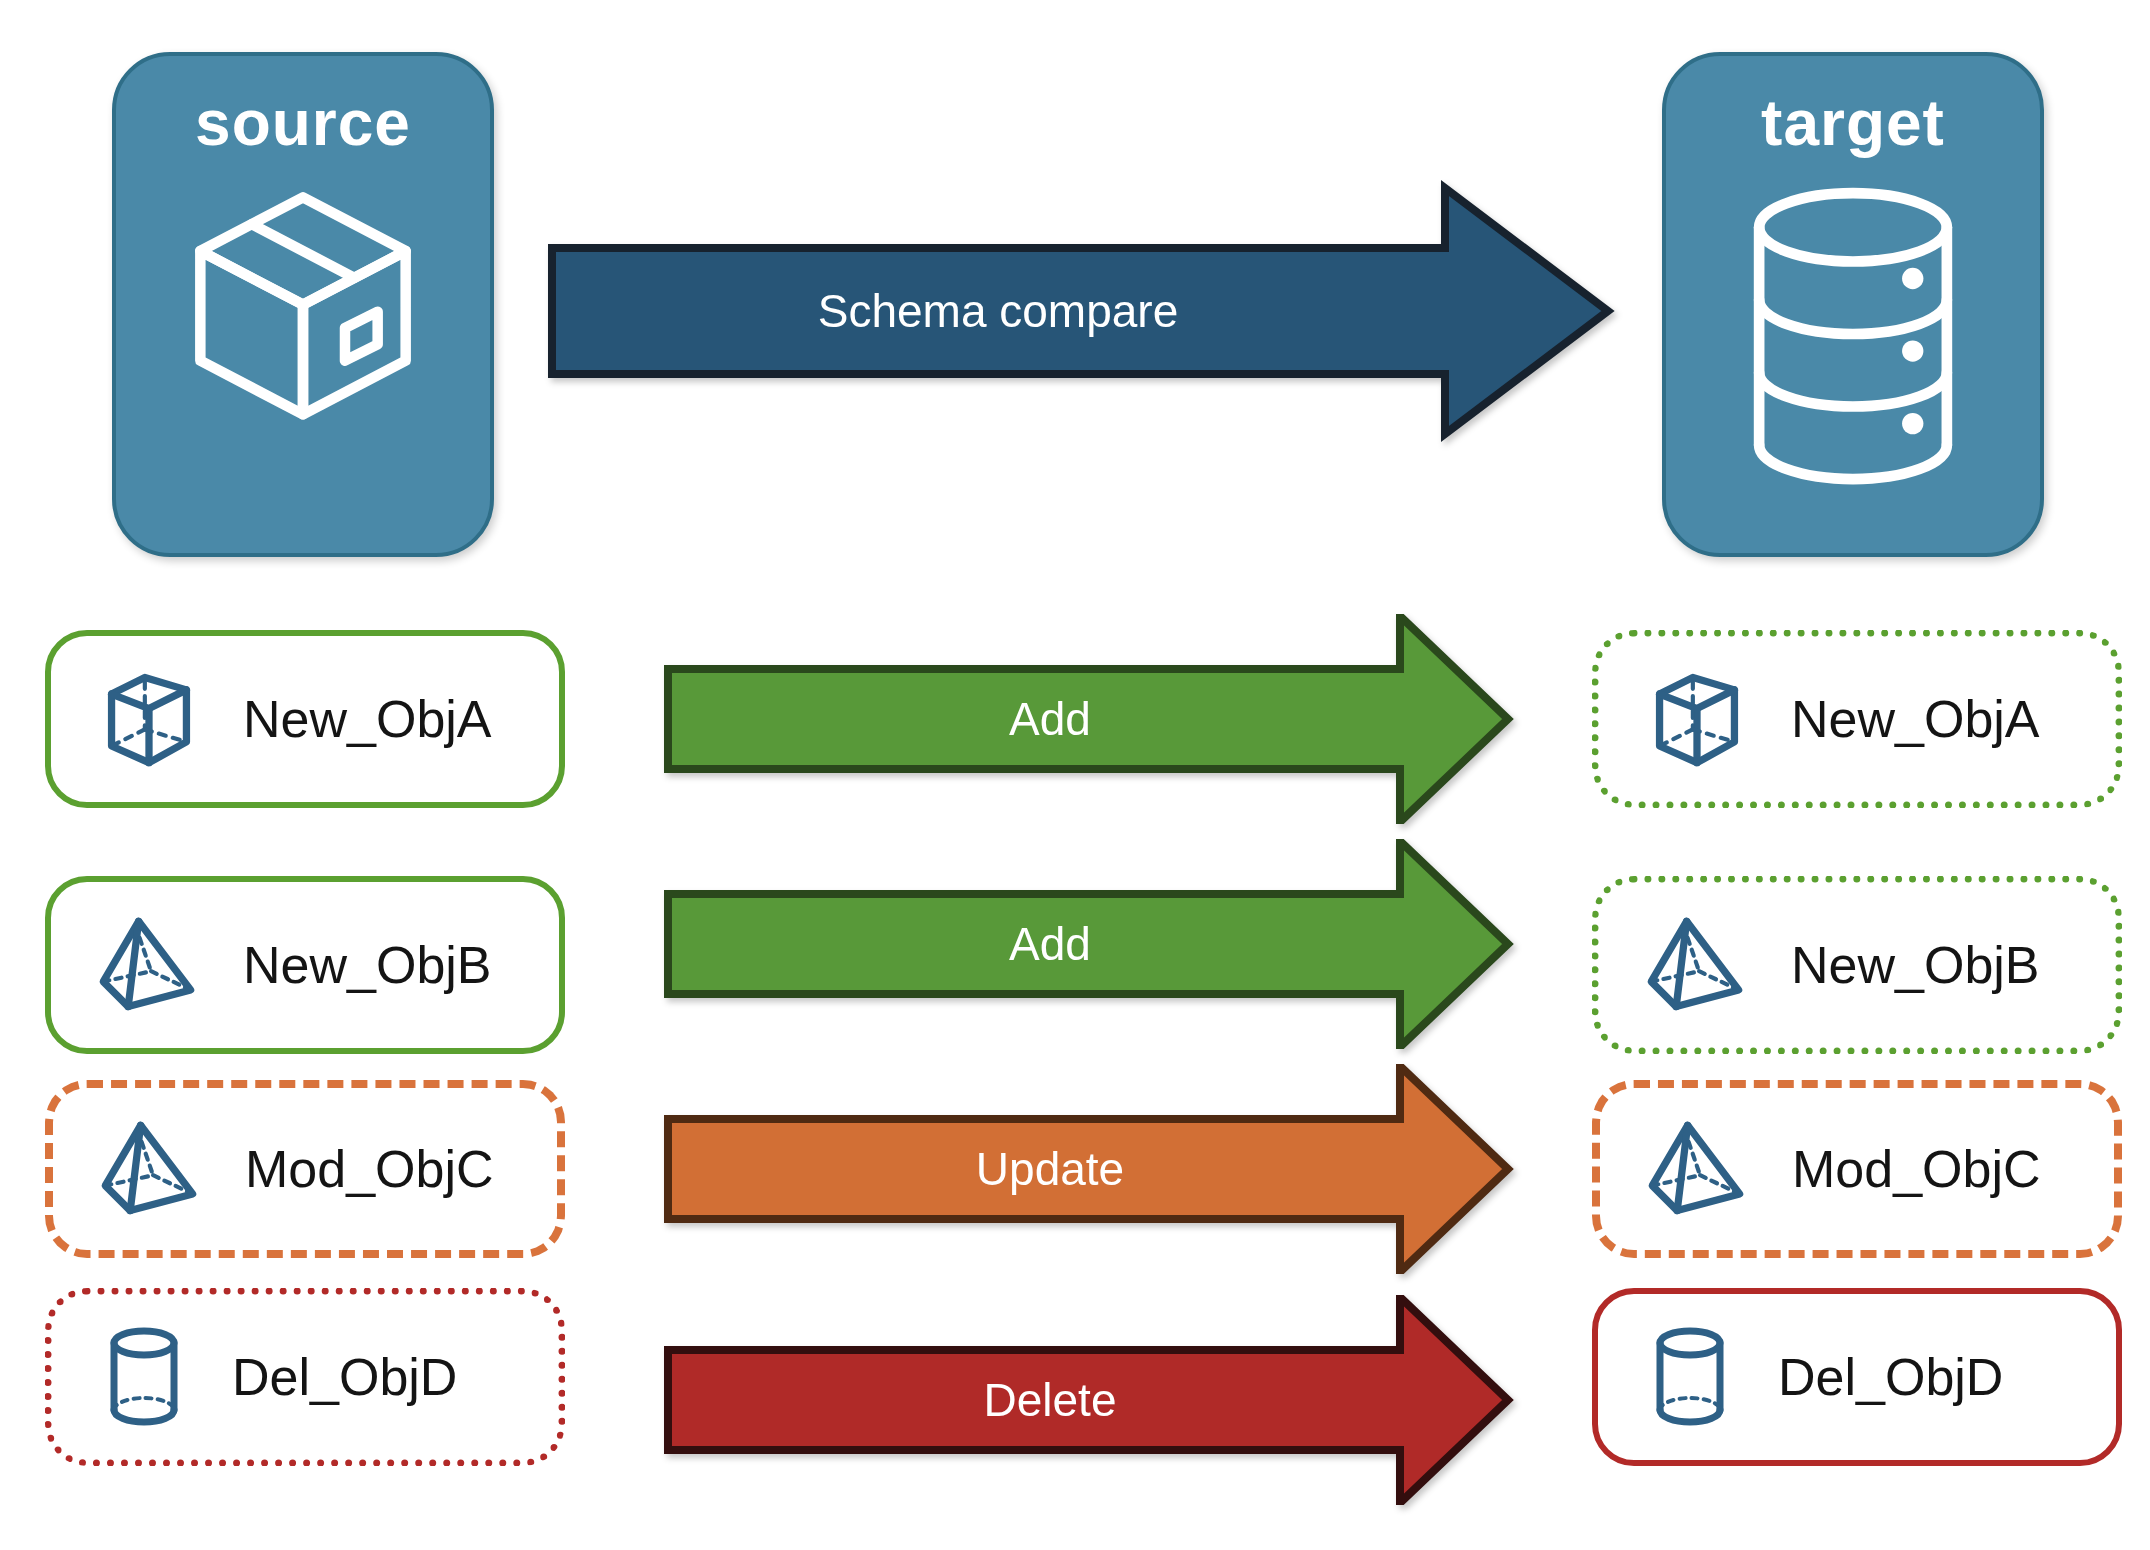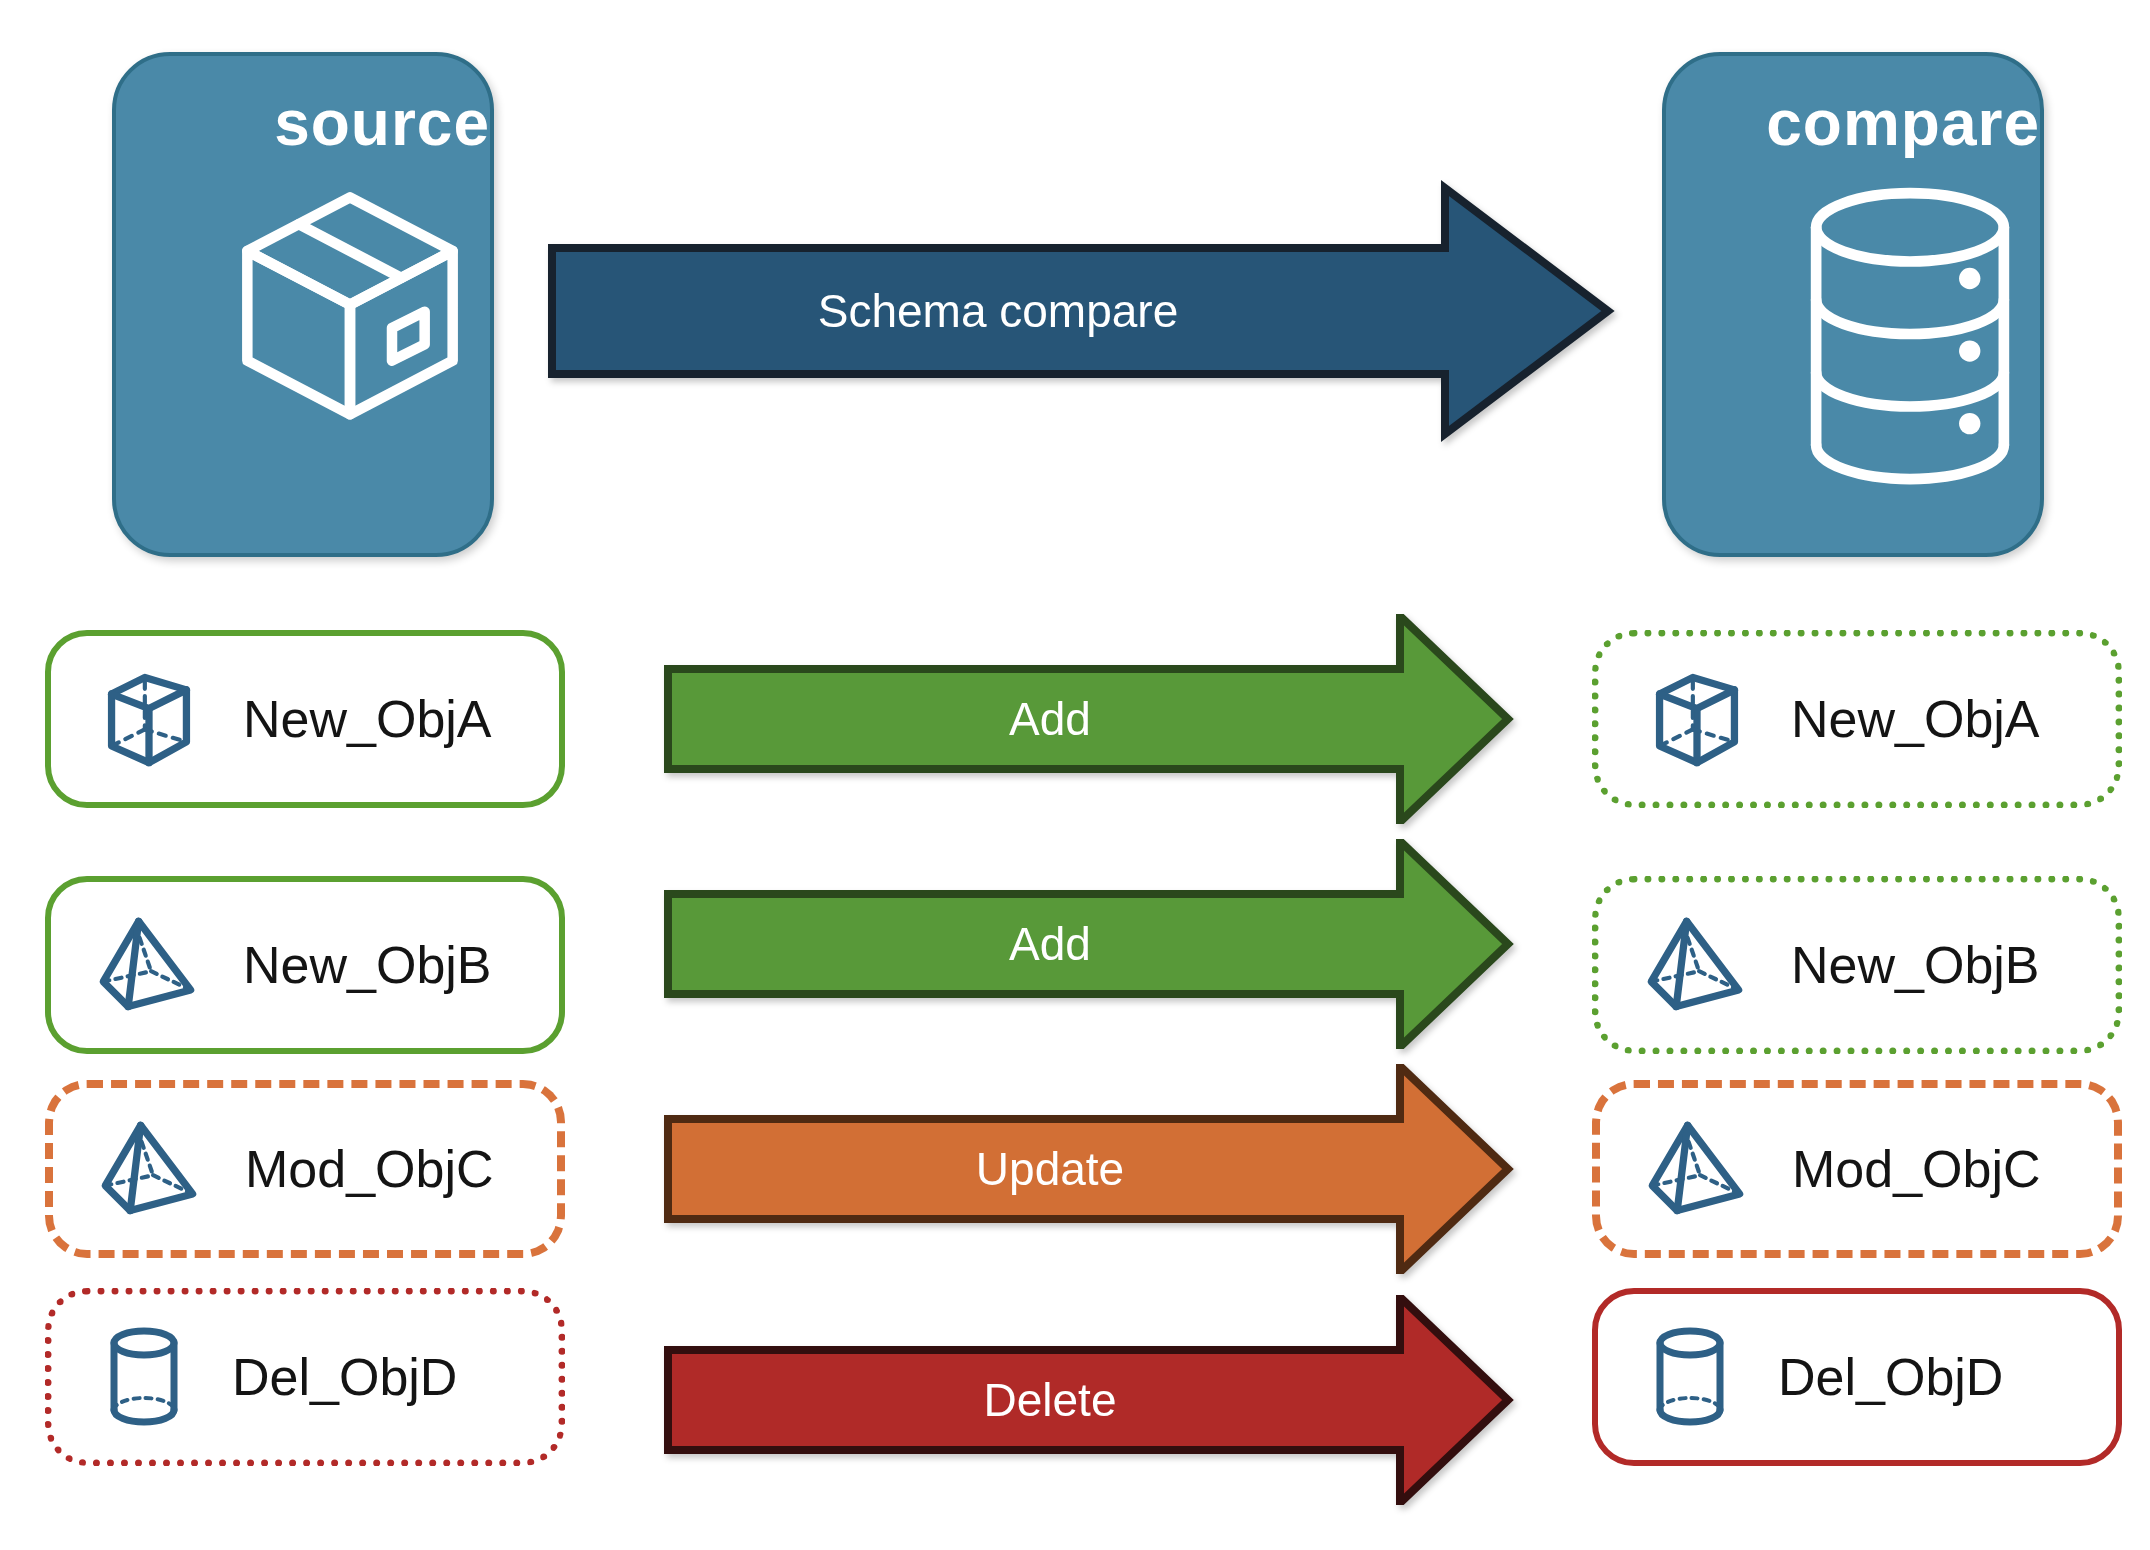--- a/index.html
+++ b/index.html
@@ -6,21 +6,21 @@
   .canvas {
     position:relative; width:2150px; height:1550px; background:#ffffff;
     font-family:"Liberation Sans", sans-serif; overflow:hidden;
   }
 
   
   .panel {
     position:absolute; top:52px; width:382px; height:505px;
     background:var(--panel_fill); border:4px solid var(--panel_border);
     border-radius:58px; box-sizing:border-box;
-    display:flex; flex-direction:column; align-items:flex-end;
+    display:flex; flex-direction:column; align-items:center;
     box-shadow:3px 4px 8px rgba(0,0,0,0.20);
   }
   .panel.source { left:112px; }
   .panel.target { left:1662px; }
   .panel-title { margin-top:30px; font-size:64px; font-weight:bold; color:#ffffff; letter-spacing:1px; }
   .panel-icon  { margin-top:14px; }
   .icon-white  { stroke:#ffffff; fill:none; stroke-linejoin:round; stroke-linecap:round; }
 
   
   .big-arrow { position:absolute; left:540px; top:178px; width:1080px; height:270px;
@@ -68,21 +68,21 @@
     <svg class="panel-icon icon-white" width="280" height="280" viewBox="0 0 120 120" stroke-width="4.5">
       <polygon points="60,10 104,33 60,56 16,33"></polygon>
       <line x1="38" y1="21.5" x2="82" y2="44.5"></line>
       <polygon points="16,33 16,80 60,103 60,56"></polygon>
       <polygon points="60,56 60,103 104,80 104,33"></polygon>
       <polygon points="78,66 92,59 92,73 78,80"></polygon>
     </svg>
   </div>
 
   <div class="panel target">
-    <div class="panel-title">compare</div>
+    <div class="panel-title">target</div>
     <svg class="panel-icon icon-white" width="260" height="320" viewBox="0 0 120 150" stroke-width="5">
       <ellipse cx="60" cy="25" rx="44" ry="16"></ellipse>
       <line x1="16" y1="25" x2="16" y2="127"></line>
       <line x1="104" y1="25" x2="104" y2="127"></line>
       <path d="M16,59 A44,16 0 0 0 104,59"></path>
       <path d="M16,93 A44,16 0 0 0 104,93"></path>
       <path d="M16,127 A44,16 0 0 0 104,127"></path>
       <circle cx="88" cy="49" r="5" fill="#ffffff" stroke="none"></circle>
       <circle cx="88" cy="83" r="5" fill="#ffffff" stroke="none"></circle>
       <circle cx="88" cy="117" r="5" fill="#ffffff" stroke="none"></circle>

